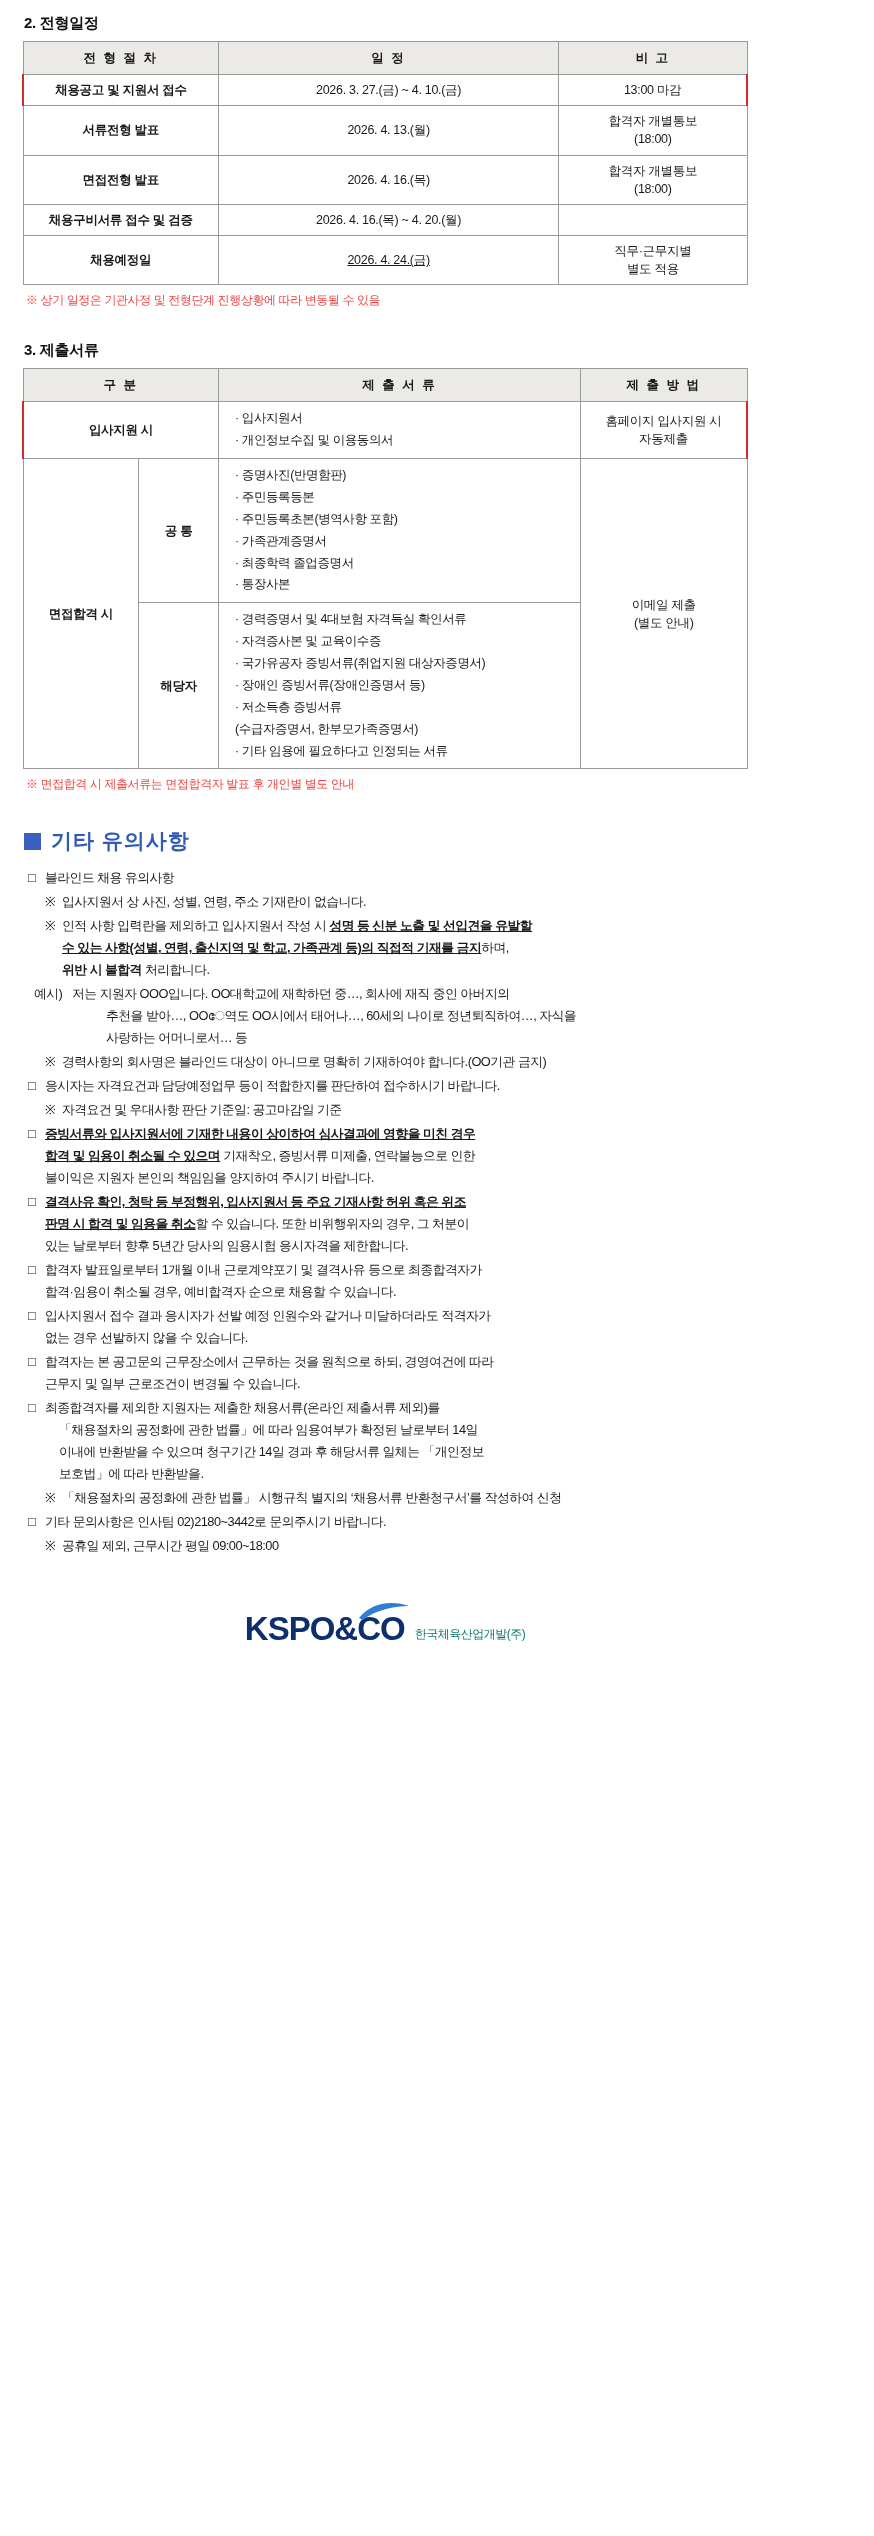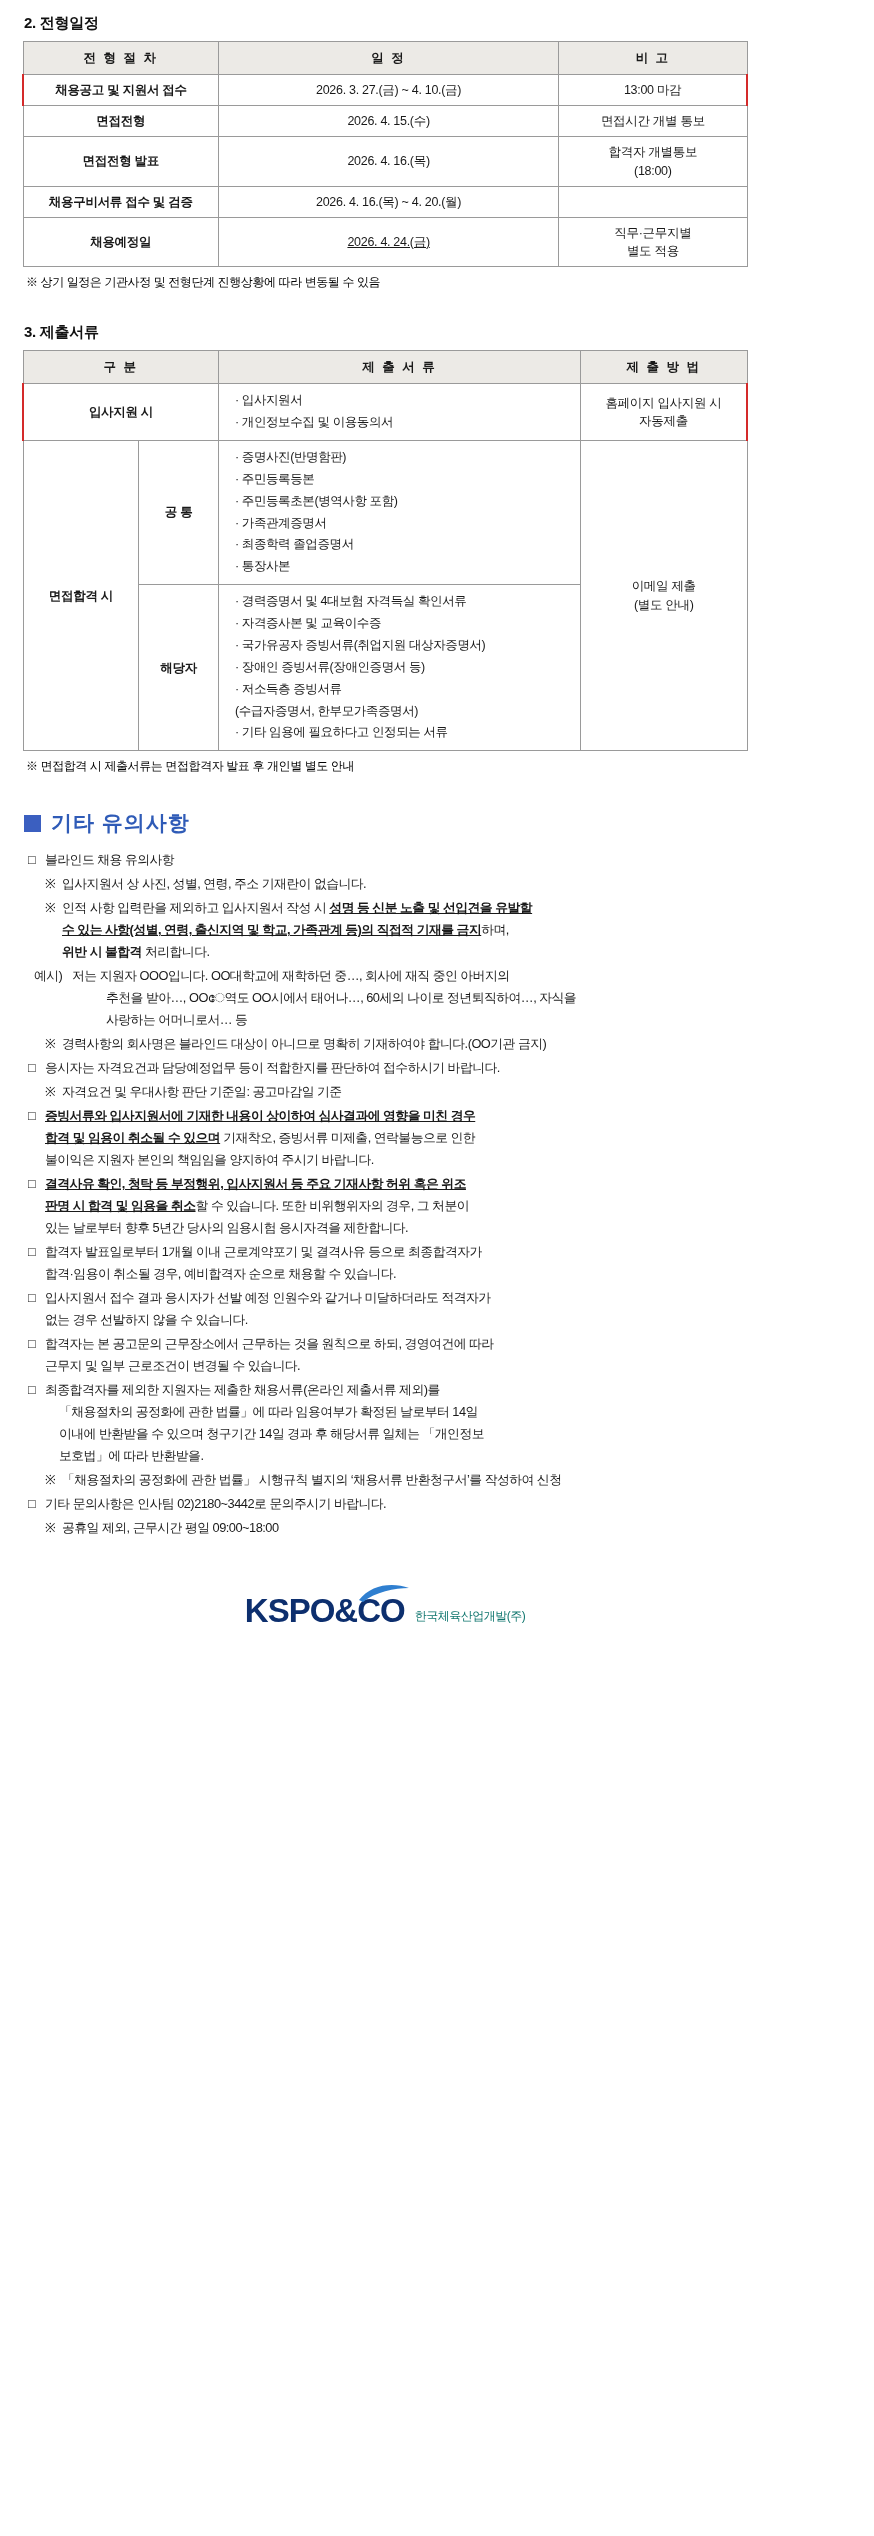--- a/index.html
+++ b/index.html
@@ -58,21 +58,21 @@
     border-left: 2px solid #d42a2a;
   }
   .hl-row td:last-child {
     border-right: 2px solid #d42a2a;
   }
   .underline {
     text-decoration: underline;
   }
   .note {
     font-size: 12px;
-    color: #000000;
+    color: #ef4444;
     margin: 7px 0 0 4px;
     letter-spacing: -0.4px;
   }
   .gap {
     height: 26px;
   }
   
   table.sub td {
     text-align: center;
   }
@@ -196,23 +196,24 @@
         <th>비 고</th>
       </tr>
     </thead>
     <tbody>
       <tr class="hl-row">
         <td class="rowhead">채용공고 및 지원서 접수</td>
         <td>2026. 3. 27.(금)  ~  4. 10.(금)</td>
         <td>13:00 마감</td>
       </tr>
       <tr>
-        <td class="rowhead">면접전형</td>
-        <td>2026. 4. 15.(수)</td>
-        <td>면접시간 개별 통보</td>
+        <td class="rowhead">서류전형 발표</td>
+        <td>2026. 4. 13.(월)</td>
+        <td style="white-space:pre-line">합격자 개별통보
+(18:00)</td>
       </tr>
       <tr>
         <td class="rowhead">면접전형 발표</td>
         <td>2026. 4. 16.(목)</td>
         <td style="white-space:pre-line">합격자 개별통보
 (18:00)</td>
       </tr>
       <tr>
         <td class="rowhead">채용구비서류 접수 및 검증</td>
         <td>2026. 4. 16.(목)  ~  4. 20.(월)</td>

